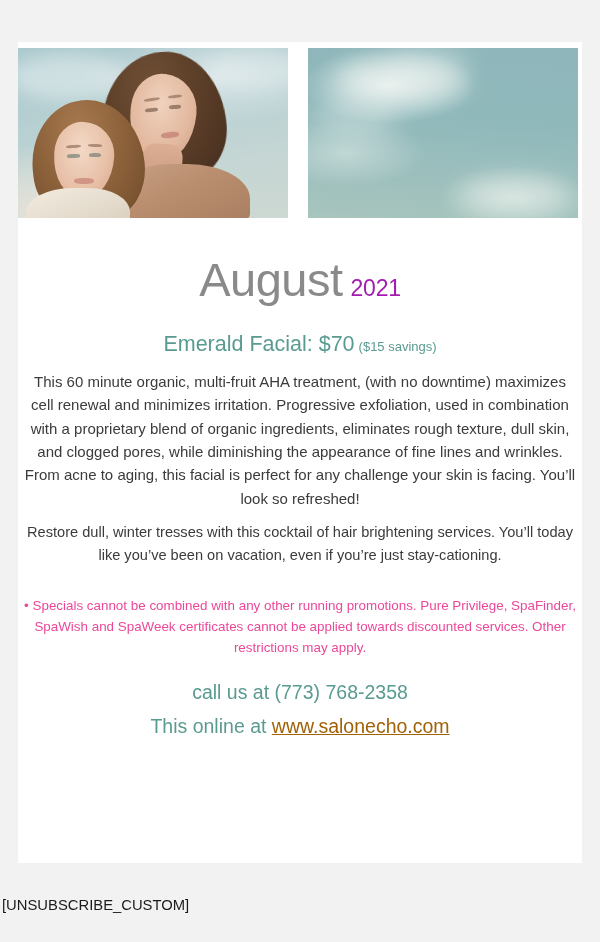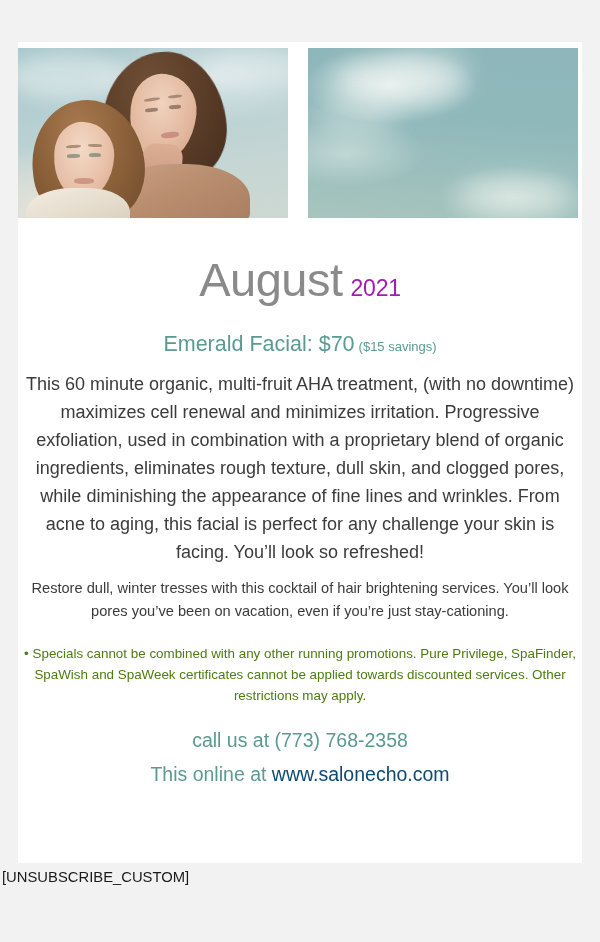--- a/index.html
+++ b/index.html
@@ -187,21 +187,21 @@
   }
   .offer-head .savings {
     font-size: 13px;
     margin-left: 4px;
   }
 
   .offer-body {
     margin: 13px auto 0 auto;
     width: 556px;
     color: #3b3b3b;
-    font-size: 18px;
+    font-size: 15px;
     line-height: 1.56;
   }
 
   .offer-head-2 {
     margin-top: 26px;
     color: #5a9b91;
     font-size: 21.5px;
     line-height: 1.15;
     white-space: nowrap;
   }
@@ -213,41 +213,42 @@
 
   .offer-body-2 {
     margin: 11px auto 0 auto;
     width: 556px;
     color: #3b3b3b;
     font-size: 14.6px;
     line-height: 1.56;
   }
 
   .fineprint {
-    margin: 20px auto 0 auto;
+    margin: 28px auto 0 auto;
     width: 556px;
-    color: #4d7c0f;
+    color: #ec4899;
     font-size: 13.4px;
     line-height: 1.57;
   }
 
   .booking {
     margin-top: 18px;
     color: #5a9b91;
     font-size: 19.5px;
     line-height: 1.74;
   }
   .booking .weburl {
-    color: #0c4a6e;
+    color: #a16207;
+    text-decoration: underline;
   }
 
   .unsubscribe {
     position: absolute;
     left: 2px;
-    top: 870px;
+    top: 898px;
     font-size: 14.8px;
     color: #1a1a1a;
     line-height: 1;
   }
 </style>
 </head>
 <body>
 
 <div class="email-body">
 
@@ -293,21 +294,21 @@
       <span class="month-name">August</span><span class="month-year">2021</span>
     </div>
 
     <div class="offer-head">
       <span>Emerald Facial: $70</span><span class="savings">($15 savings)</span>
     </div>
 
     <div class="offer-body">This 60 minute organic, multi-fruit AHA treatment, (with no downtime) maximizes cell renewal and minimizes irritation. Progressive exfoliation, used in combination with a proprietary blend of organic ingredients, eliminates rough texture, dull skin, and clogged pores, while diminishing the appearance of fine lines and wrinkles. From acne to aging, this facial is perfect for any challenge your skin is facing. You’ll look so refreshed!</div>
 
 
-    <div class="offer-body-2">Restore dull, winter tresses with this cocktail of hair brightening services. You’ll look pores you’ve been on vacation, even if you’re just stay-cationing.</div>
+    <div class="offer-body-2">Restore dull, winter tresses with this cocktail of hair brightening services. You’ll today like you’ve been on vacation, even if you’re just stay-cationing.</div>
 
     <div class="fineprint">• Specials cannot be combined with any other running promotions. Pure Privilege, SpaFinder, SpaWish and SpaWeek certificates cannot be applied towards discounted services. Other restrictions may apply.</div>
 
     <div class="booking">
       <div>call us at (773) 768-2358</div>
       <div>
         <span>This online at</span>
         <span class="weburl">www.salonecho.com</span>
       </div>
     </div>

